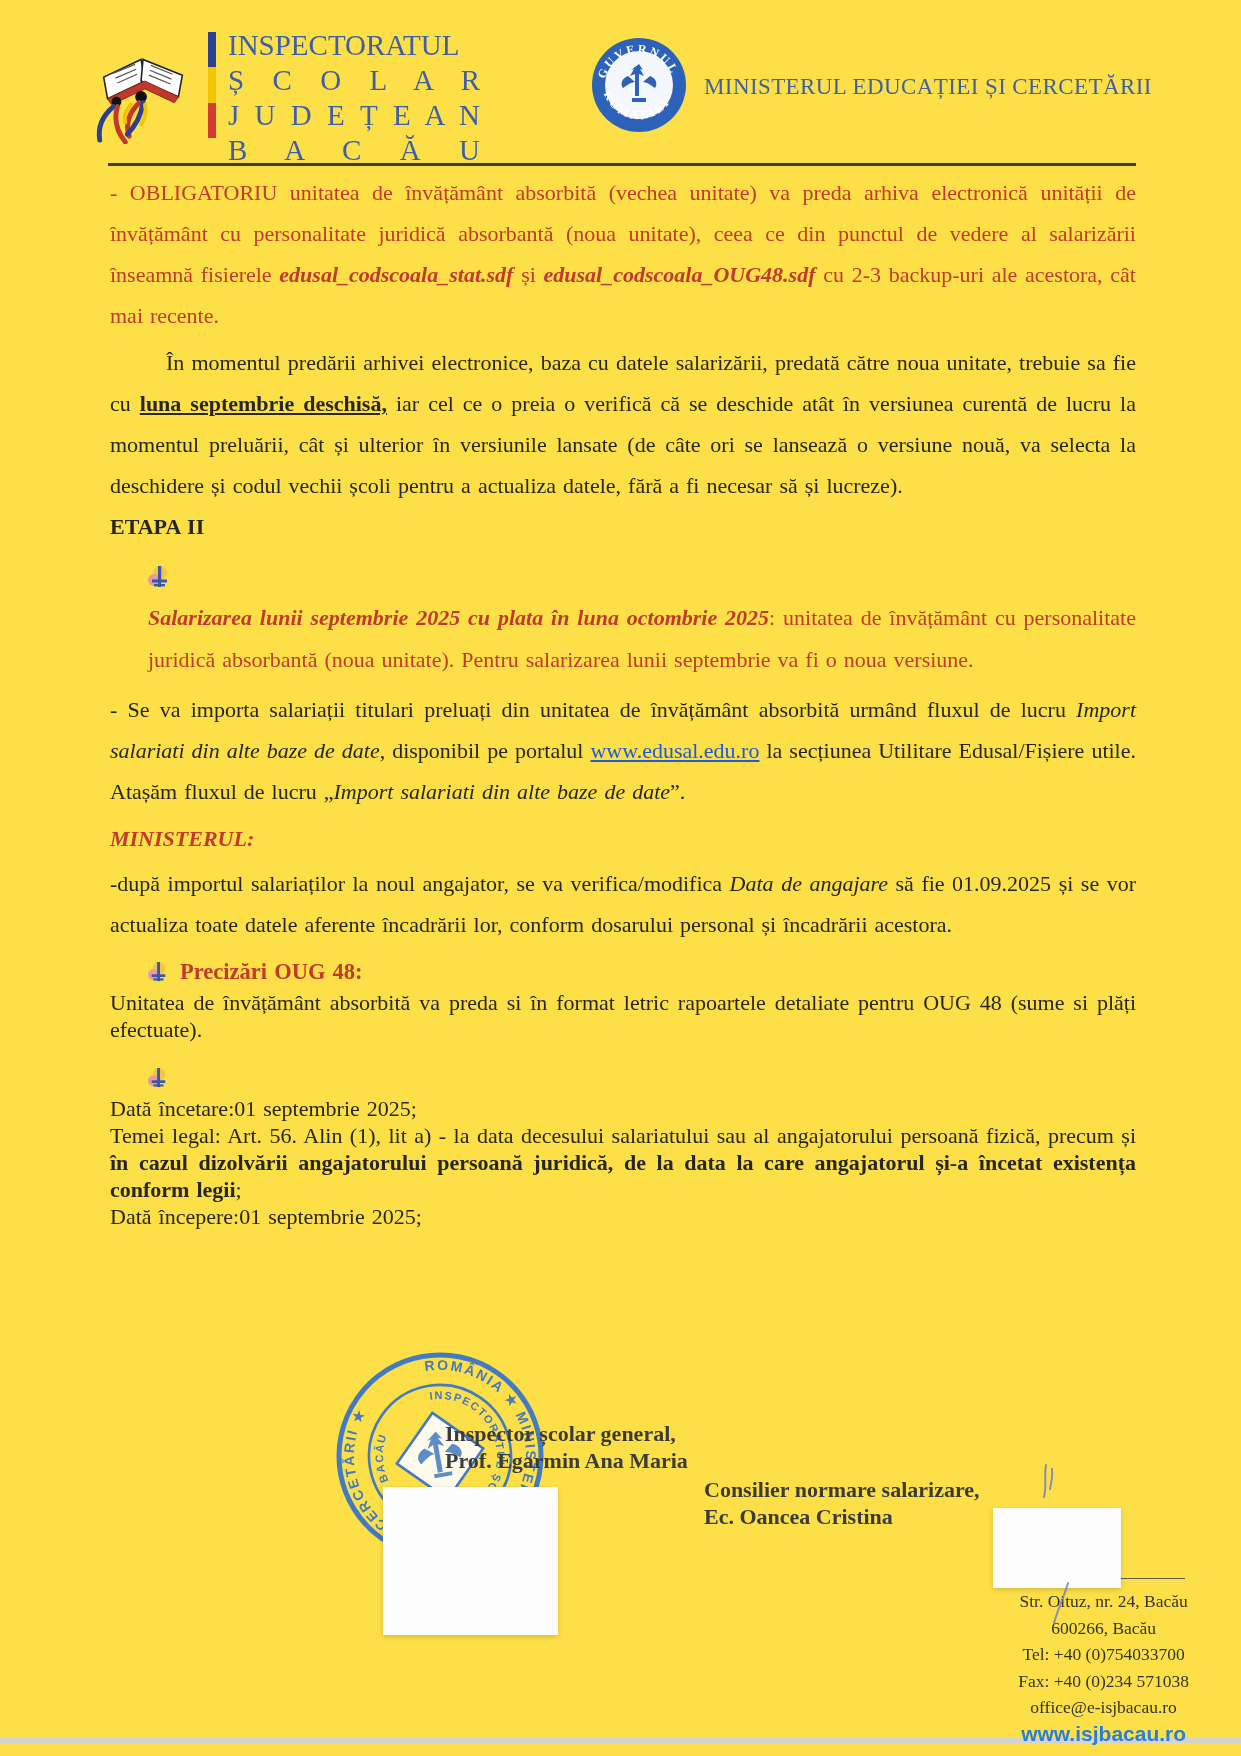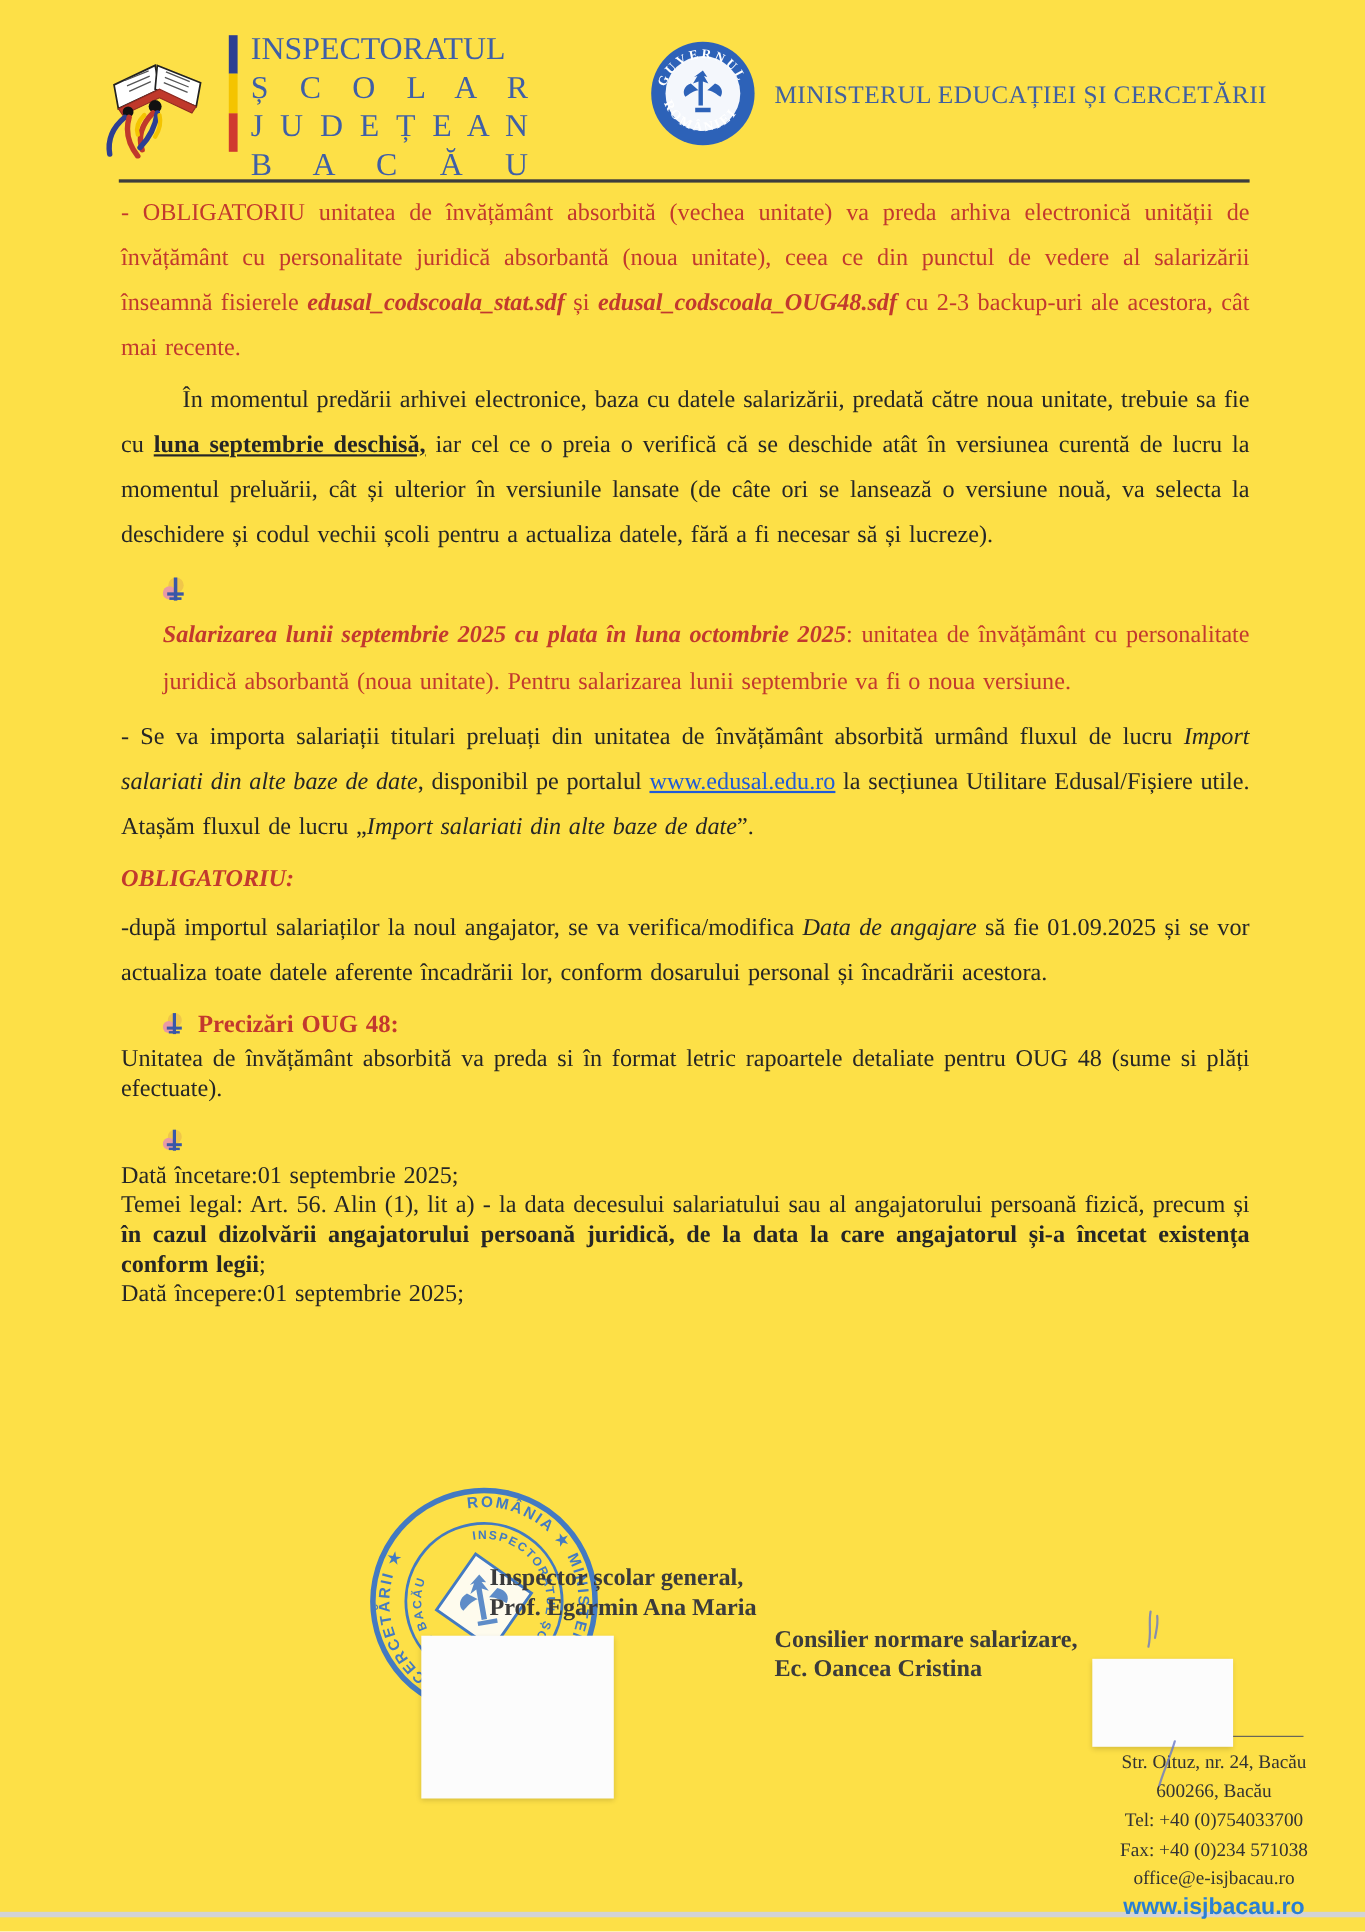--- a/index.html
+++ b/index.html
@@ -116,37 +116,38 @@
   </div>
 
   <div class="rule"></div>
 
   <div class="content">
 
     <p class="red"><span>- OBLIGATORIU unitatea de învățământ absorbită (vechea unitate) va preda arhiva electronică unității de învățământ cu personalitate juridică absorbantă (noua unitate), ceea ce din punctul de vedere al salarizării înseamnă fisierele </span><span class="bi">edusal_codscoala_stat.sdf</span><span> și </span><span class="bi">edusal_codscoala_OUG48.sdf</span><span> cu 2-3 backup-uri ale acestora, cât mai recente.</span></p>
 
     <p class="indent mt6"><span>În momentul predării arhivei electronice, baza cu datele salarizării, predată către noua unitate, trebuie sa fie cu </span><span class="bold ul">luna septembrie deschisă,</span><span> iar cel ce o preia o verifică că se deschide atât în versiunea curentă de lucru la momentul preluării, cât și ulterior în versiunile lansate (de câte ori se lansează o versiune nouă, va selecta la deschidere și codul vechii școli pentru a actualiza datele, fără a fi necesar să și lucreze).</span></p>
 
+    <p class="etapa">ETAPA II</p>
 
     <div class="bullet-row">
       <span class="bullet-ico">
         <svg width="22" height="24" viewBox="0 0 22 24">
           <circle cx="12" cy="8" r="7" fill="#f0c64a"></circle>
           <circle cx="6" cy="15" r="6" fill="#e89aa4"></circle>
           <rect x="10" y="1" width="3.2" height="21" fill="#3a57a8"></rect>
           <rect x="4" y="14.5" width="15" height="3" fill="#3a57a8"></rect>
           <rect x="6" y="19" width="11" height="2.4" fill="#3a57a8"></rect>
         </svg>
       </span>
       <div class="bullet-txt red"><span class="bi">Salarizarea lunii septembrie 2025 cu plata în luna octombrie 2025</span><span>: unitatea de învățământ cu personalitate juridică absorbantă (noua unitate).  Pentru salarizarea lunii septembrie  va fi o noua versiune.</span></div>
     </div>
 
     <p class="mt8"><span>- Se va importa salariații titulari preluați din unitatea de învățământ absorbită urmând fluxul de lucru </span><span class="it">Import salariati din alte baze de date</span><span>, disponibil pe portalul </span><a class="link" href="#">www.edusal.edu.ro</a><span> la secțiunea Utilitare Edusal/Fișiere utile. Atașăm fluxul de lucru  „</span><span class="it">Import salariati din alte baze de date</span><span>”.</span></p>
 
-    <p class="red bi mt6">OBLIGATORIU:</p>
+    <p class="red bi mt6">MINISTERUL:</p>
 
     <p class="mt4"><span>-după importul salariaților la noul angajator, se va verifica/modifica </span><span class="it">Data de angajare</span><span> să fie  01.09.2025 și se vor actualiza toate datele aferente încadrării lor, conform dosarului personal și încadrării acestora.</span></p>
 
 
     <div class="tightblock">
       <div class="sec-head">
         <span class="bullet-ico">
           <svg width="20" height="22" viewBox="0 0 22 24">
             <circle cx="12" cy="8" r="7" fill="#f0c64a"></circle>
             <circle cx="6" cy="15" r="6" fill="#e89aa4"></circle>

